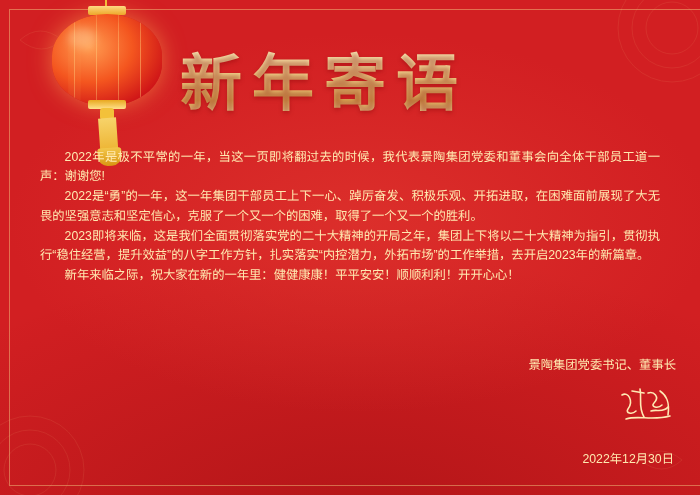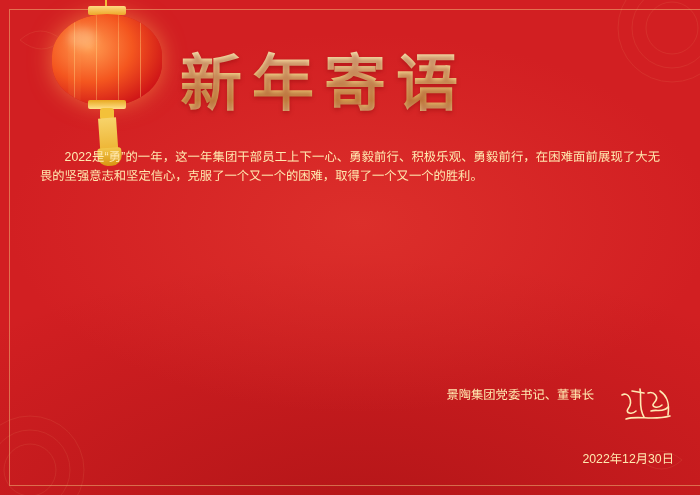--- a/index.html
+++ b/index.html
@@ -197,23 +197,24 @@
     right: 44px;
     bottom: 26px;
     width: 330px;
     text-align: right;
     color: #ffe9b0;
     font-size: 12.3px;
     line-height: 20px;
   }
   .sign-row {
     display: flex;
-    align-items: flex-start;
+    align-items: flex-end;
     justify-content: flex-end;
-    gap: 24px;
+    gap: 10px;
+    flex-direction: column;
   }
   .signer {
     white-space: nowrap;
   }
   .handwriting {
     display: inline-block;
     width: 58px;
     height: 40px;
     position: relative;
   }
@@ -258,21 +259,24 @@
     <div class="cap-bottom"></div>
     <div class="tassel-top"></div>
     <div class="tassel"></div>
   </div>
 
   <div class="title-wrap">
     <div class="title">新年寄语</div>
   </div>
 
   <div class="content">
-    <p>2022是“勇”的一年，这一年集团干部员工上下一心、勇毅前行、积极乐观、勇毅前行，在困难面前展现了大无畏的坚强意志和坚定信心，克服了一个又一个的困难，取得了一个又一个的胜利。</p>
+    <p>2022年是极不平常的一年，当这一页即将翻过去的时候，我代表景陶集团党委和董事会向全体干部员工道一声：谢谢您!</p>
+    <p>2022是“勇”的一年，这一年集团干部员工上下一心、踔厉奋发、积极乐观、开拓进取，在困难面前展现了大无畏的坚强意志和坚定信心，克服了一个又一个的困难，取得了一个又一个的胜利。</p>
+    <p>2023即将来临，这是我们全面贯彻落实党的二十大精神的开局之年，集团上下将以二十大精神为指引，贯彻执行“稳住经营，提升效益”的八字工作方针，扎实落实“内控潜力，外拓市场”的工作举措，去开启2023年的新篇章。</p>
+    <p>新年来临之际，祝大家在新的一年里：健健康康！平平安安！顺顺利利！开开心心！</p>
   </div>
 
   <div class="sign-block">
     <div class="sign-row">
       <span class="signer">景陶集团党委书记、董事长</span>
       <span class="handwriting">
         <svg width="58" height="40" viewBox="0 0 58 40">
           <g stroke="#ffeab4" stroke-width="1.6" fill="none" stroke-linecap="round">
             <path d="M4 10 C10 6, 16 16, 10 24 C7 28, 14 30, 18 26"></path>
             <path d="M14 6 L26 8"></path>

